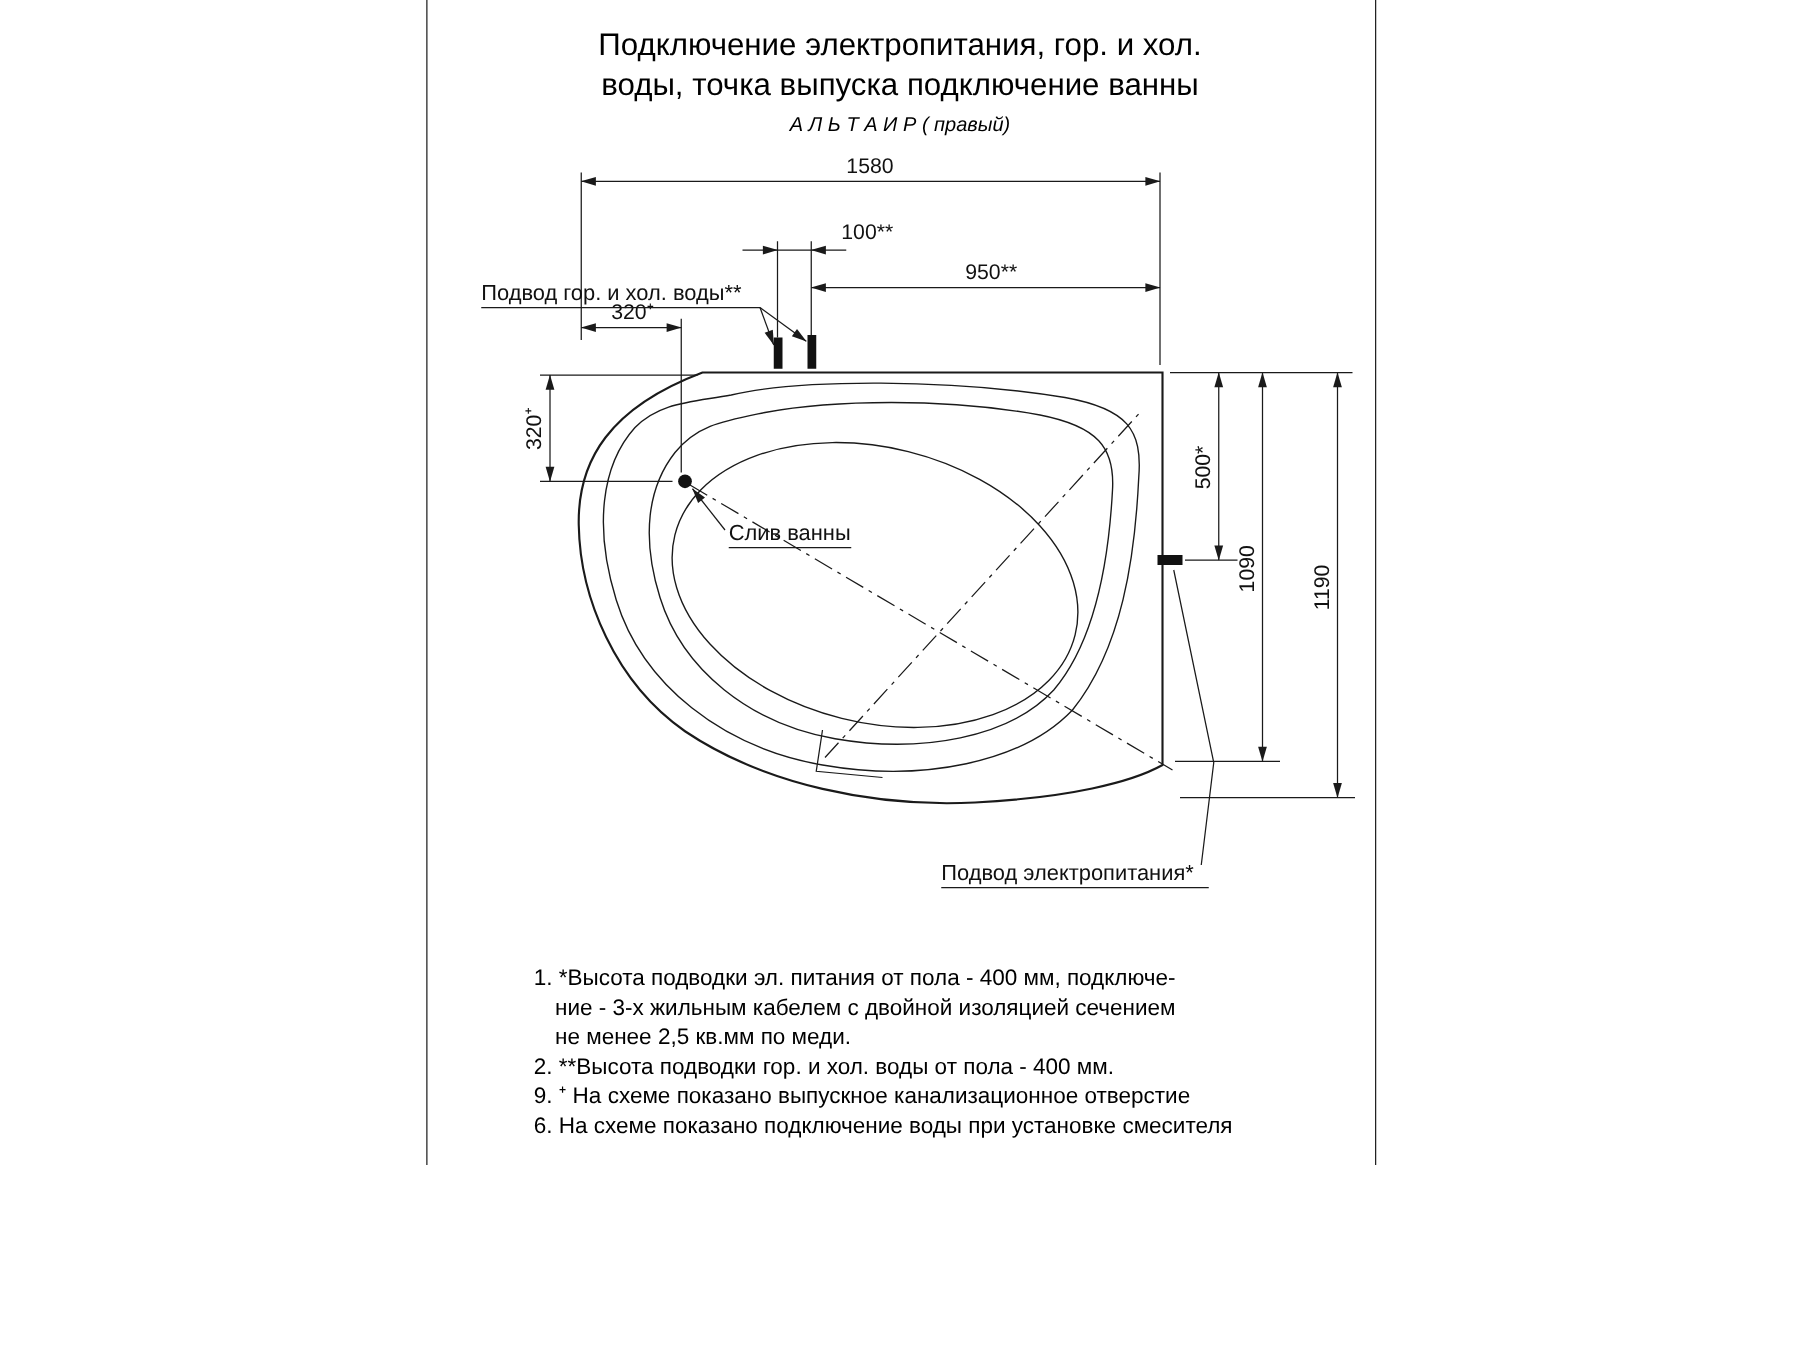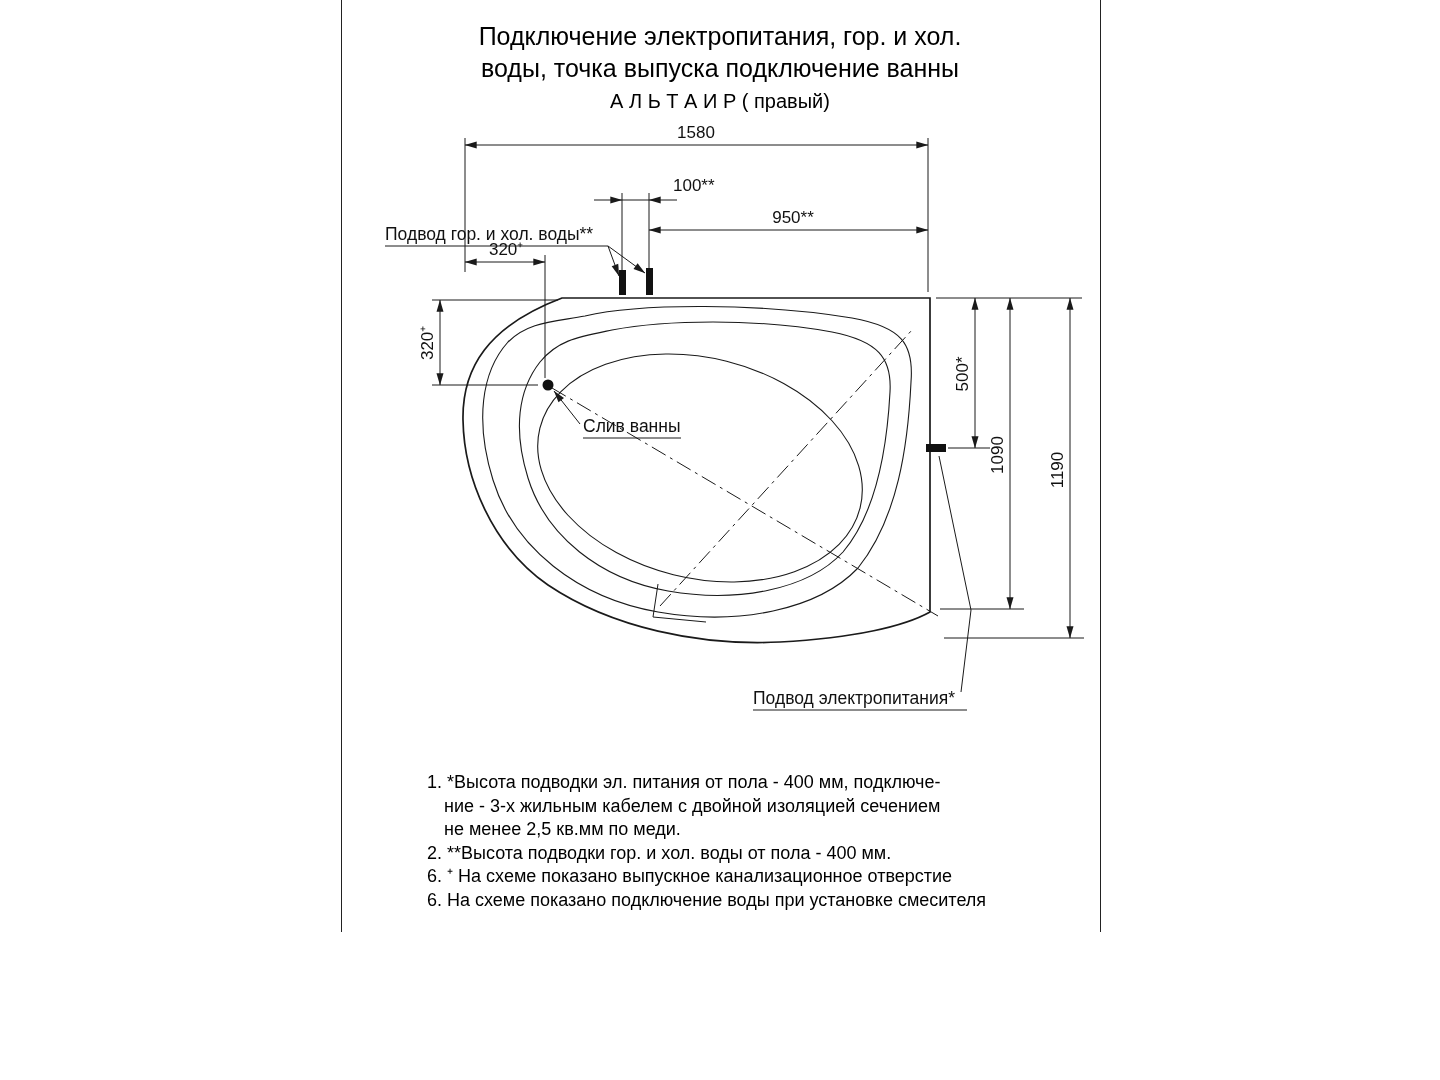--- a/index.html
+++ b/index.html
@@ -6,21 +6,21 @@
   .canvas {
     position:relative; width:1440px; height:932px; background:#ffffff;
     font-family:"Liberation Sans", sans-serif; color:#000; overflow:hidden;
   }
   .frame {
     position:absolute; left:341px; top:-3px; width:758px; height:1082px;
     border:1.5px solid #222;
   }
   .title-block { position:absolute; left:341px; top:20px; width:758px; text-align:center; }
   .t1 { font-size:25px; line-height:32px; }
-  .t2 { font-size:20px; line-height:34px; }
+  .t2 { font-size:16px; line-height:34px;font-style:italic; }
   .draw { position:absolute; left:340px; top:110px; width:770px; height:650px; }
   .draw text { font-family:"Liberation Sans", sans-serif; font-size:17px; fill:#111; }
   .draw .lbl { font-size:17.5px; }
   .ext,.dim,.ldr,.ul { stroke:#1a1a1a; stroke-width:1; fill:none; }
   .out { stroke:#1a1a1a; stroke-width:1.7; fill:none; }
   .ctr { stroke:#1a1a1a; stroke-width:1.1; fill:none; }
   .cl  { stroke:#1a1a1a; stroke-width:1; fill:none; stroke-dasharray:16 5 3 5; }
   .arr2 { marker-start:url(#arr); marker-end:url(#arr); }
   .arrE { marker-end:url(#arr); }
   .notes { position:absolute; left:427px; top:771px; font-size:18px; line-height:23.5px; }
@@ -103,16 +103,16 @@
     <text x="753" y="704" class="lbl">Подвод электропитания*</text>
     <line class="ul" x1="753" y1="710" x2="967" y2="710"></line>
     <polyline class="ldr" points="939,456 971,610 961,692"></polyline>
   </svg>
 
   <div class="notes">
     <div class="nl">1. *Высота подводки эл. питания от пола - 400 мм, подключе-</div>
     <div class="nl cont">ние - 3-х жильным кабелем с двойной изоляцией сечением</div>
     <div class="nl cont">не менее 2,5 кв.мм по меди.</div>
     <div class="nl">2. **Высота подводки гор. и хол. воды от пола - 400 мм.</div>
-    <div class="nl">6. ⁺ На схеме показано выпускное канализационное отверстие</div>
+    <div class="nl">9. ⁺ На схеме показано выпускное канализационное отверстие</div>
     <div class="nl">6. На схеме показано подключение воды при установке смесителя</div>
   </div>
 </div>
 
 </body></html>

